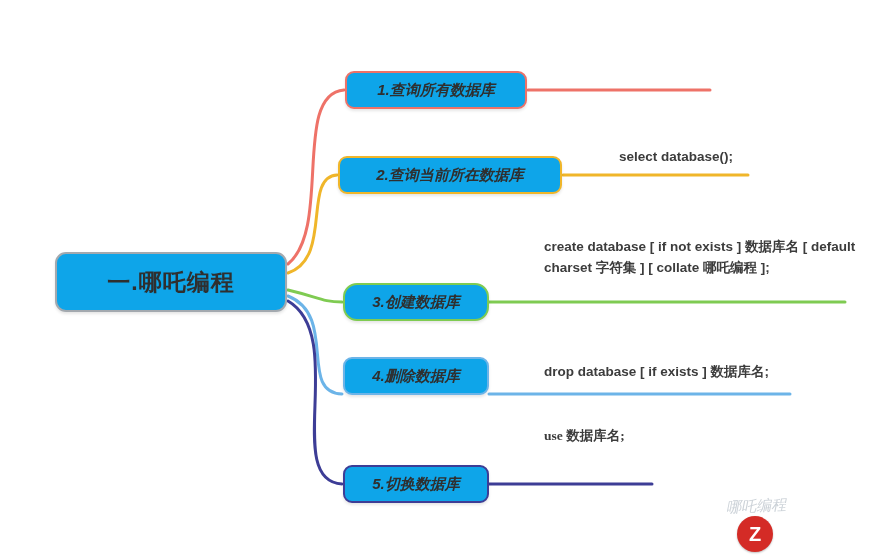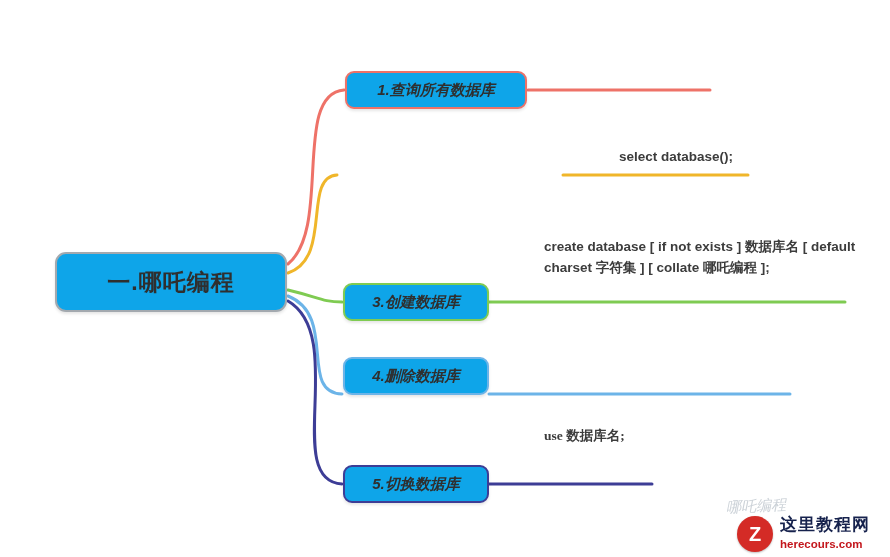--- a/index.html
+++ b/index.html
@@ -15,21 +15,21 @@
     box-shadow:0 2px 3px rgba(0,0,0,.10);
   }
   .root{
     left:55px;top:252px;width:228px;height:56px;
     border:2px solid #a3a9af;border-radius:11px;
     font-size:23px;font-weight:800;letter-spacing:1px;
   }
   .branch{border-style:solid;border-width:2.5px;font-size:15px;font-weight:700;font-style:italic;}
   .b1{left:345px;top:71px;width:178px;height:34px;}
   .b2{left:338px;top:156px;width:220px;height:34px;}
-  .b3{left:343px;top:283px;width:142px;height:34px;}
+  .b3{left:343px;top:283px;width:142px;height:34px;border-radius:14px;}
   .b4{left:343px;top:357px;width:142px;height:34px;}
   .b5{left:343px;top:465px;width:142px;height:34px;}
   .leaf{
     position:absolute;font-size:13.5px;font-weight:700;color:#3c3c3c;line-height:1.55;
   }
   .l1{left:584px;top:54px;}
   .l2{left:619px;top:147px;text-align:right;}
   .l3{left:544px;top:237px;width:312px;}
   .l4{left:544px;top:362px;}
   .l5{left:544px;top:426px;font-family:Liberation Serif, serif;}
@@ -66,34 +66,34 @@
     <path d="M489 484 H 652" stroke="#3d3d96"></path>
   </svg>
 
   <div class="node root">
     <span>一.哪吒编程</span>
   </div>
 
   <div class="node branch b1" style="border-color: rgb(238, 114, 104);">
     <span>1.查询所有数据库</span>
   </div>
+  <div class="node branch b2" style="border-color: rgb(240, 182, 42);">
+    <span>2.查询当前所在数据库</span>
+  </div>
   <div class="node branch b3" style="border-color: rgb(127, 203, 82);">
     <span>3.创建数据库</span>
   </div>
   <div class="node branch b4" style="border-color: rgb(108, 180, 232);">
     <span>4.删除数据库</span>
   </div>
   <div class="node branch b5" style="border-color: rgb(61, 61, 150);">
     <span>5.切换数据库</span>
   </div>
 
   <div class="leaf l2">select database();</div>
   <div class="leaf l3">create database [ if not exists ] 数据库名 [ default charset 字符集 ] [ collate 哪吒编程 ];</div>
+  <div class="leaf l4">drop database [ if exists ] 数据库名;</div>
   <div class="leaf l5">use 数据库名;</div>
 
   <div class="faint-mark">哪吒编程</div>
   <div class="wm-logo">Z</div>
-  <div class="wm-text">
-    <div class="wm-site">这里教程网</div>
-    <div class="wm-url">herecours.com</div>
-  </div>
 
 </div>
 
 </body></html>

